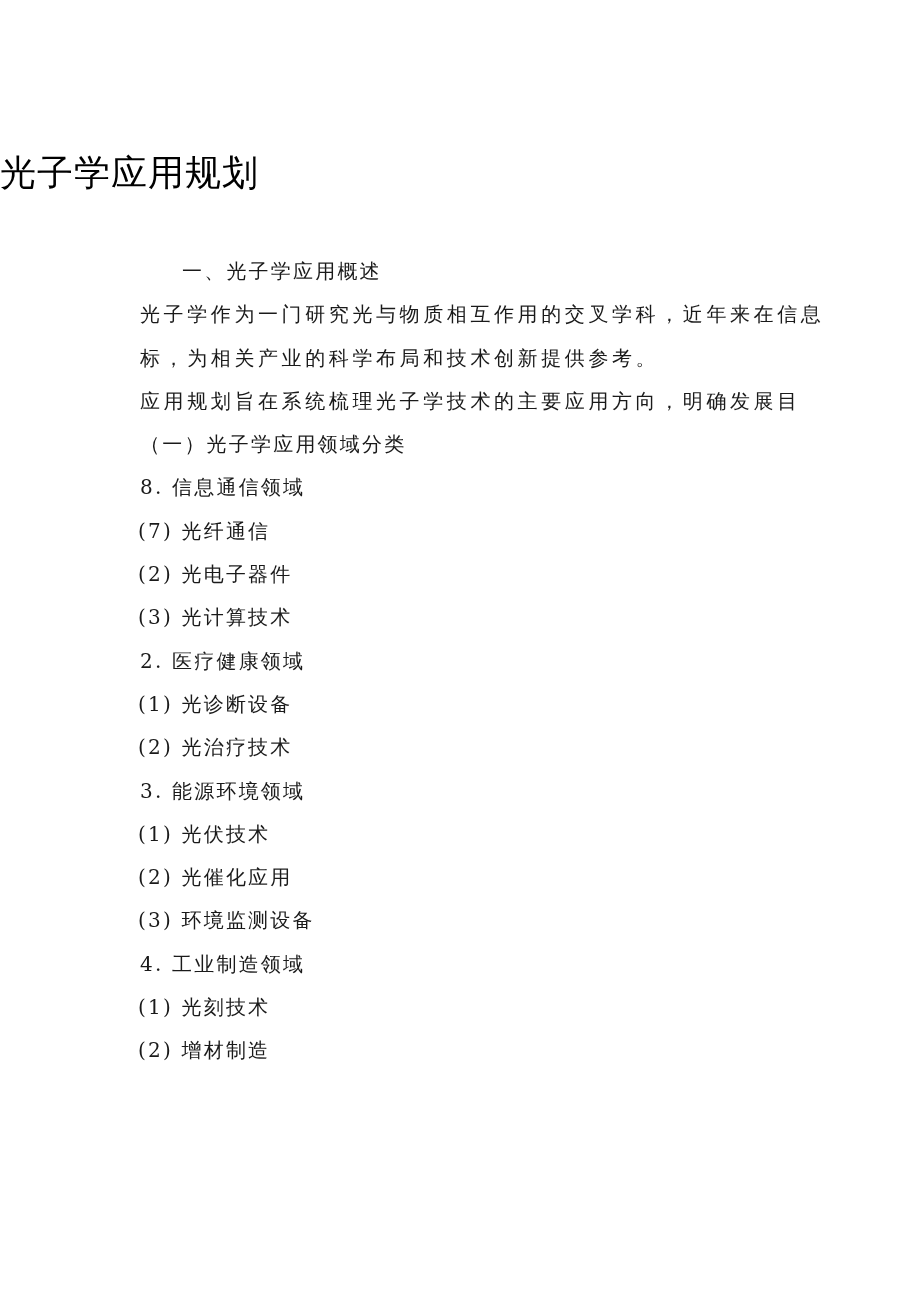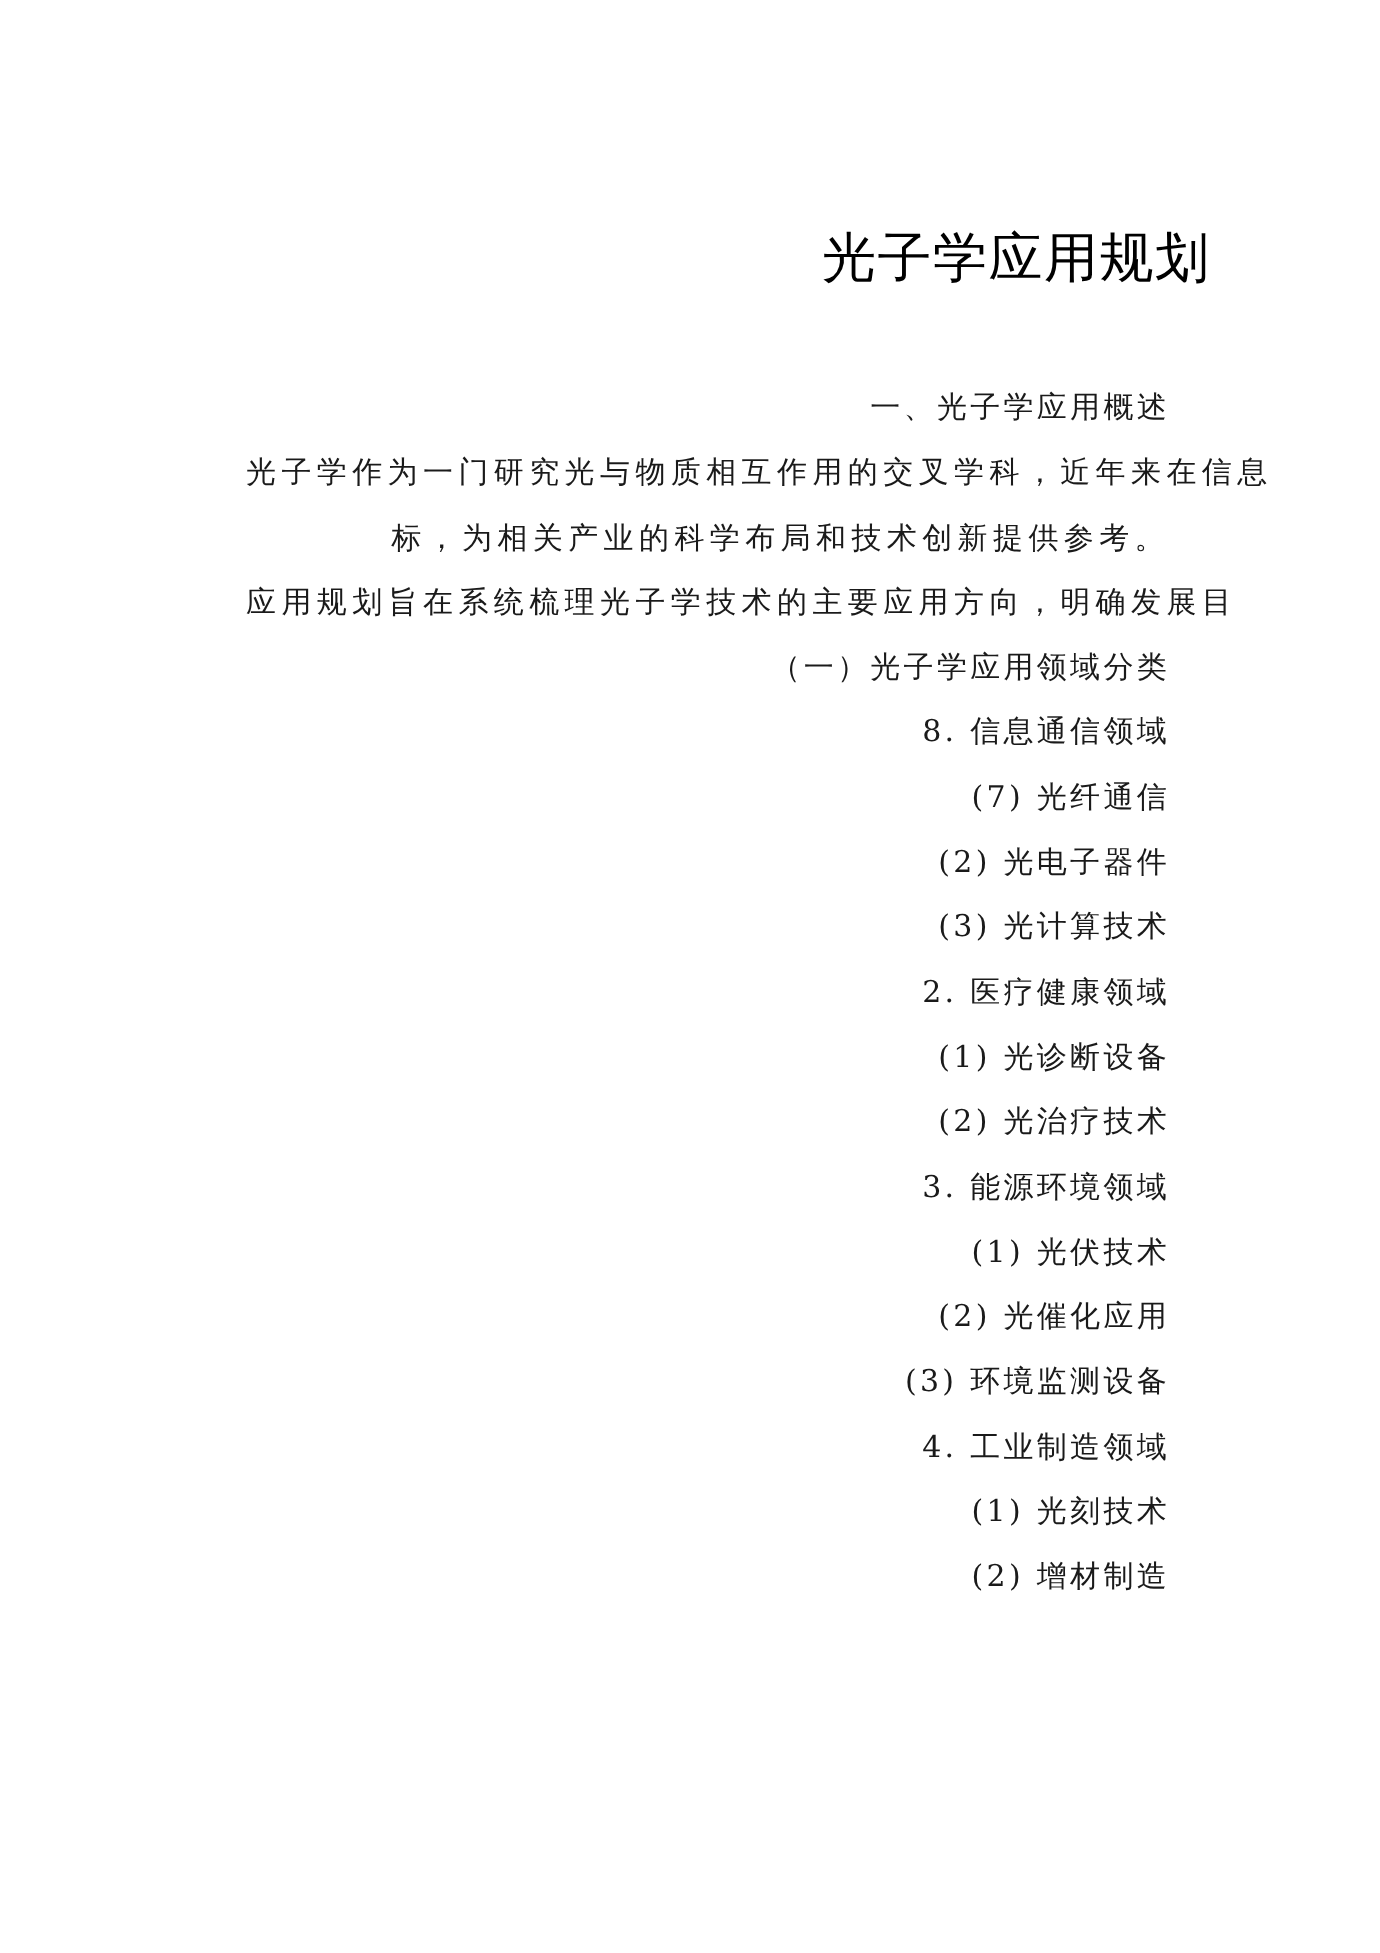--- a/index.html
+++ b/index.html
@@ -21,50 +21,48 @@
       top: 0;
       width: 920px;
       height: 1302px;
       background: #ffffff;
     }
     .title {
       position: absolute;
       left: 0;
       top: 148px;
       width: 807px;
-      text-align: right;
+      text-align: left;
       font-family: "DejaVu Sans", "Liberation Sans", sans-serif;
       font-size: 36px;
       line-height: 50px;
       font-weight: normal;
       letter-spacing: 1px;
       color: #000000;
       margin: 0;
     }
     .content {
       position: absolute;
       left: 140px;
       top: 250px;
       width: 640px;
-      text-align: right;
     }
     .line {
       font-size: 20px;
       line-height: 43.3px;
       height: 43.3px;
       white-space: nowrap;
       letter-spacing: 2.2px;
       color: #1a1a1a;
     }
     .indent {
       padding-left: 42px;
     }
     .para .line {
       letter-spacing: 3.6px;
-      margin-left: 24px;
     }
     .sub {
       margin-left: -2px;
     }
   </style>
 </head>
 <body>
 
 <div class="page">
   <h1 class="title">光子学应用规划</h1>

